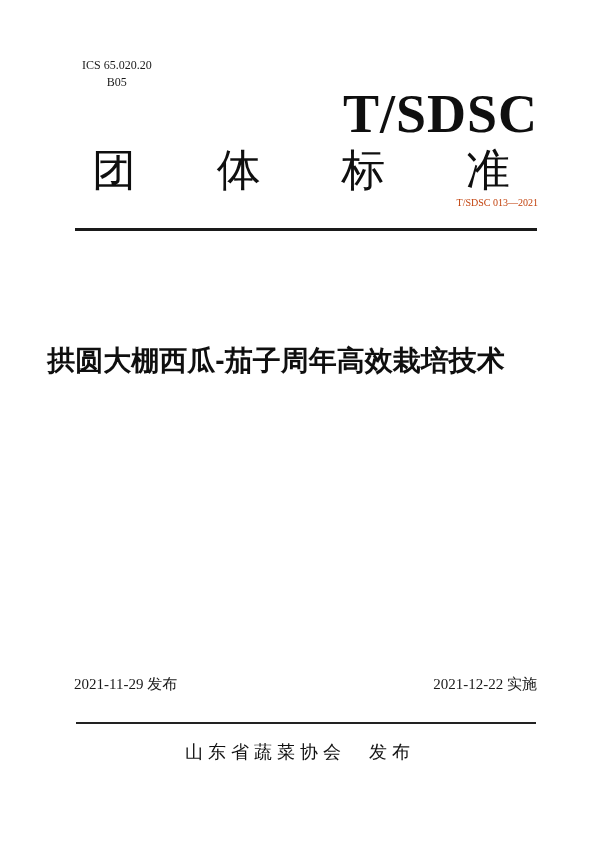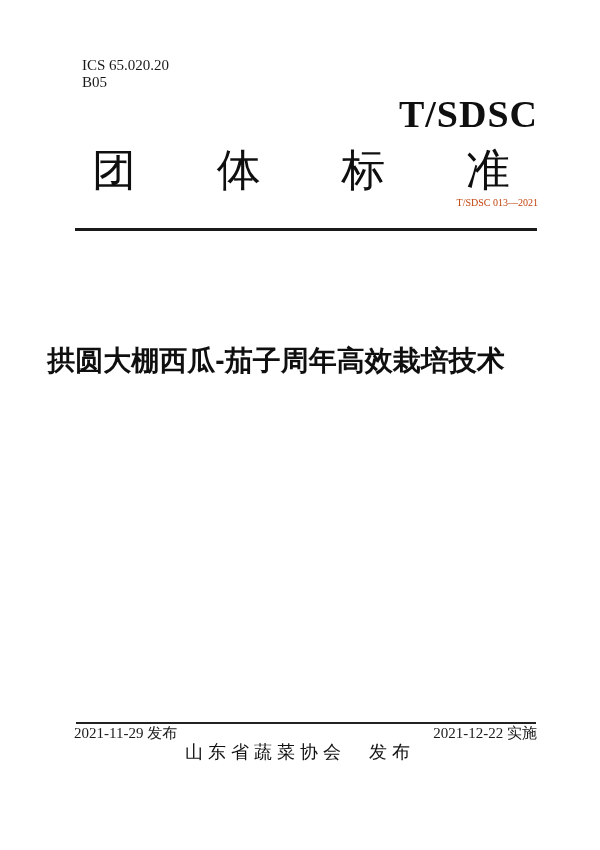--- a/index.html
+++ b/index.html
@@ -11,30 +11,31 @@
     overflow: hidden;
     color: #111;
   }
   .serif { font-family: "Liberation Serif", "DejaVu Serif", serif; }
   .hei   { font-family: "Liberation Sans", "DejaVu Sans", sans-serif; }
 
   .ics-block {
     position: absolute;
     left: 82px;
     top: 57px;
-    font-size: 15px;
+    font-size: 12px;
     line-height: 17px;
     color: #1a1a1a;
+    text-align: center;
   }
 
   .org-code {
     position: absolute;
     top: 88px;
     right: 62px;
-    font-size: 38px;
+    font-size: 54px;
     font-weight: bold;
     line-height: 52px;
     letter-spacing: 1px;
     color: #0f0f0f;
   }
 
   .doc-type {
     position: absolute;
     left: 92px;
     top: 145px;
@@ -83,21 +84,21 @@
     width: 600px;
     text-align: center;
     font-size: 14.5px;
     line-height: 21px;
     color: #1a1a1a;
   }
 
   .dates-row {
     position: absolute;
     left: 74px;
-    top: 724px;
+    top: 675px;
     width: 463px;
     display: flex;
     justify-content: space-between;
     font-size: 15px;
     color: #1a1a1a;
   }
 
   .rule-thin {
     position: absolute;
     left: 76px;

